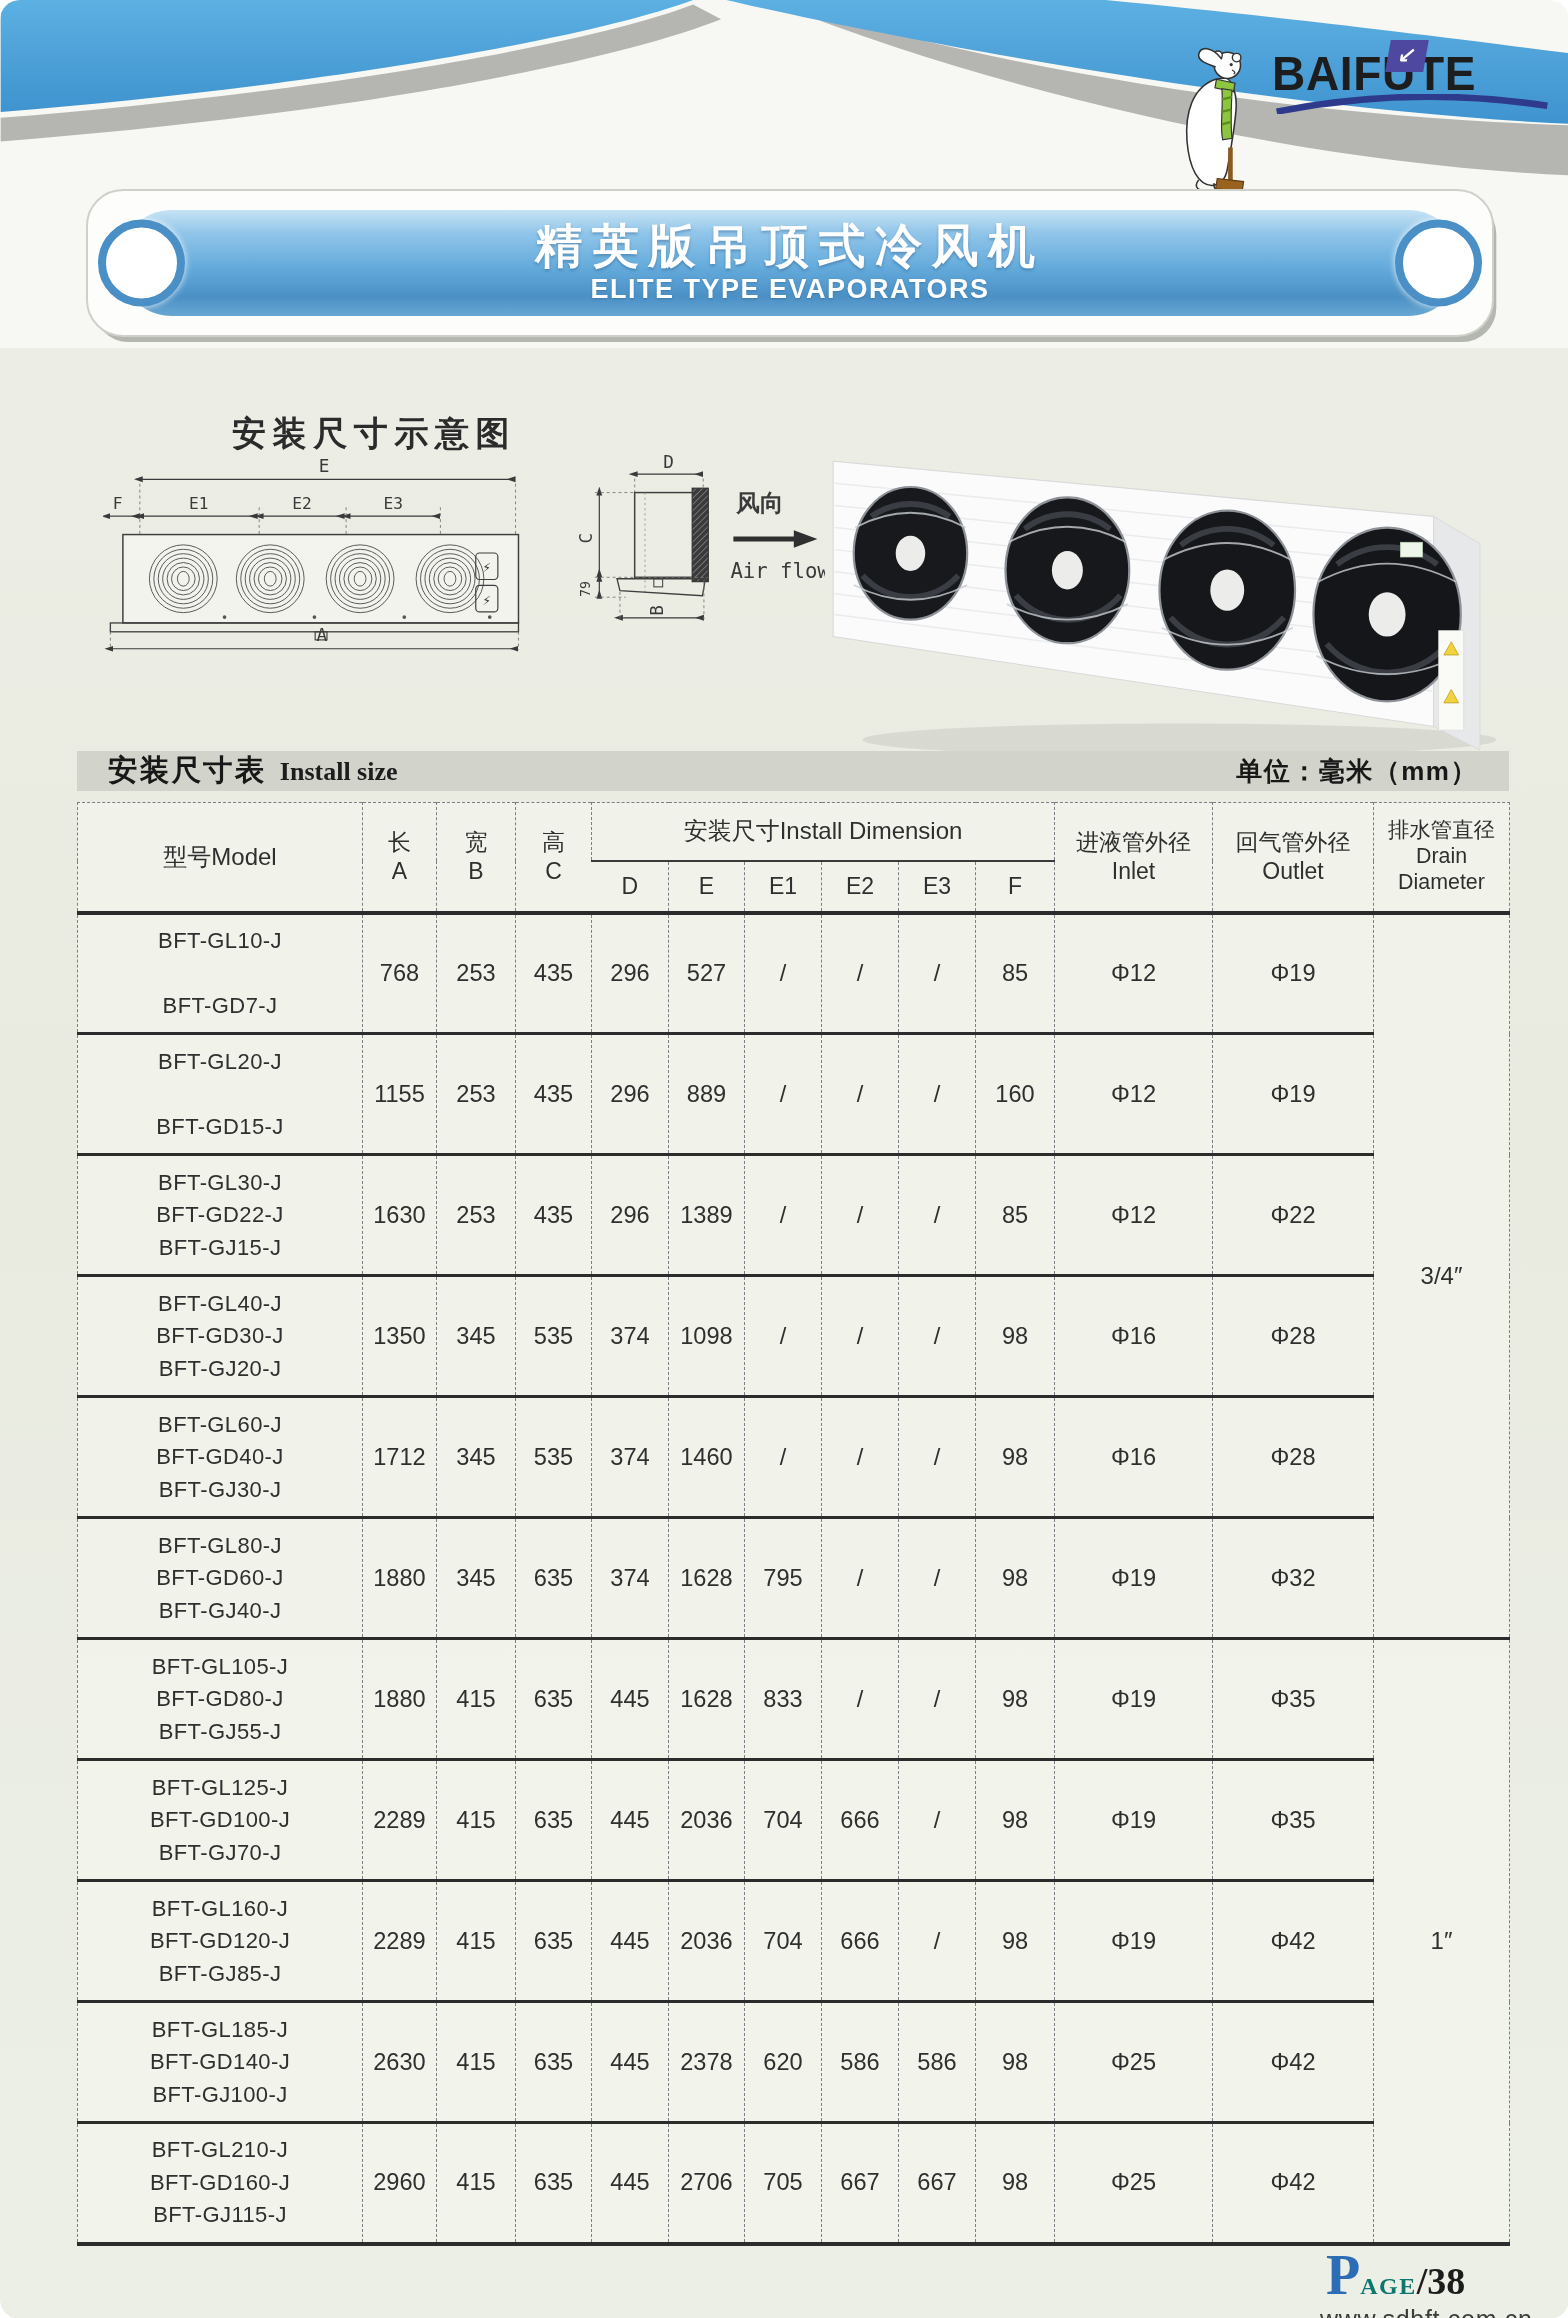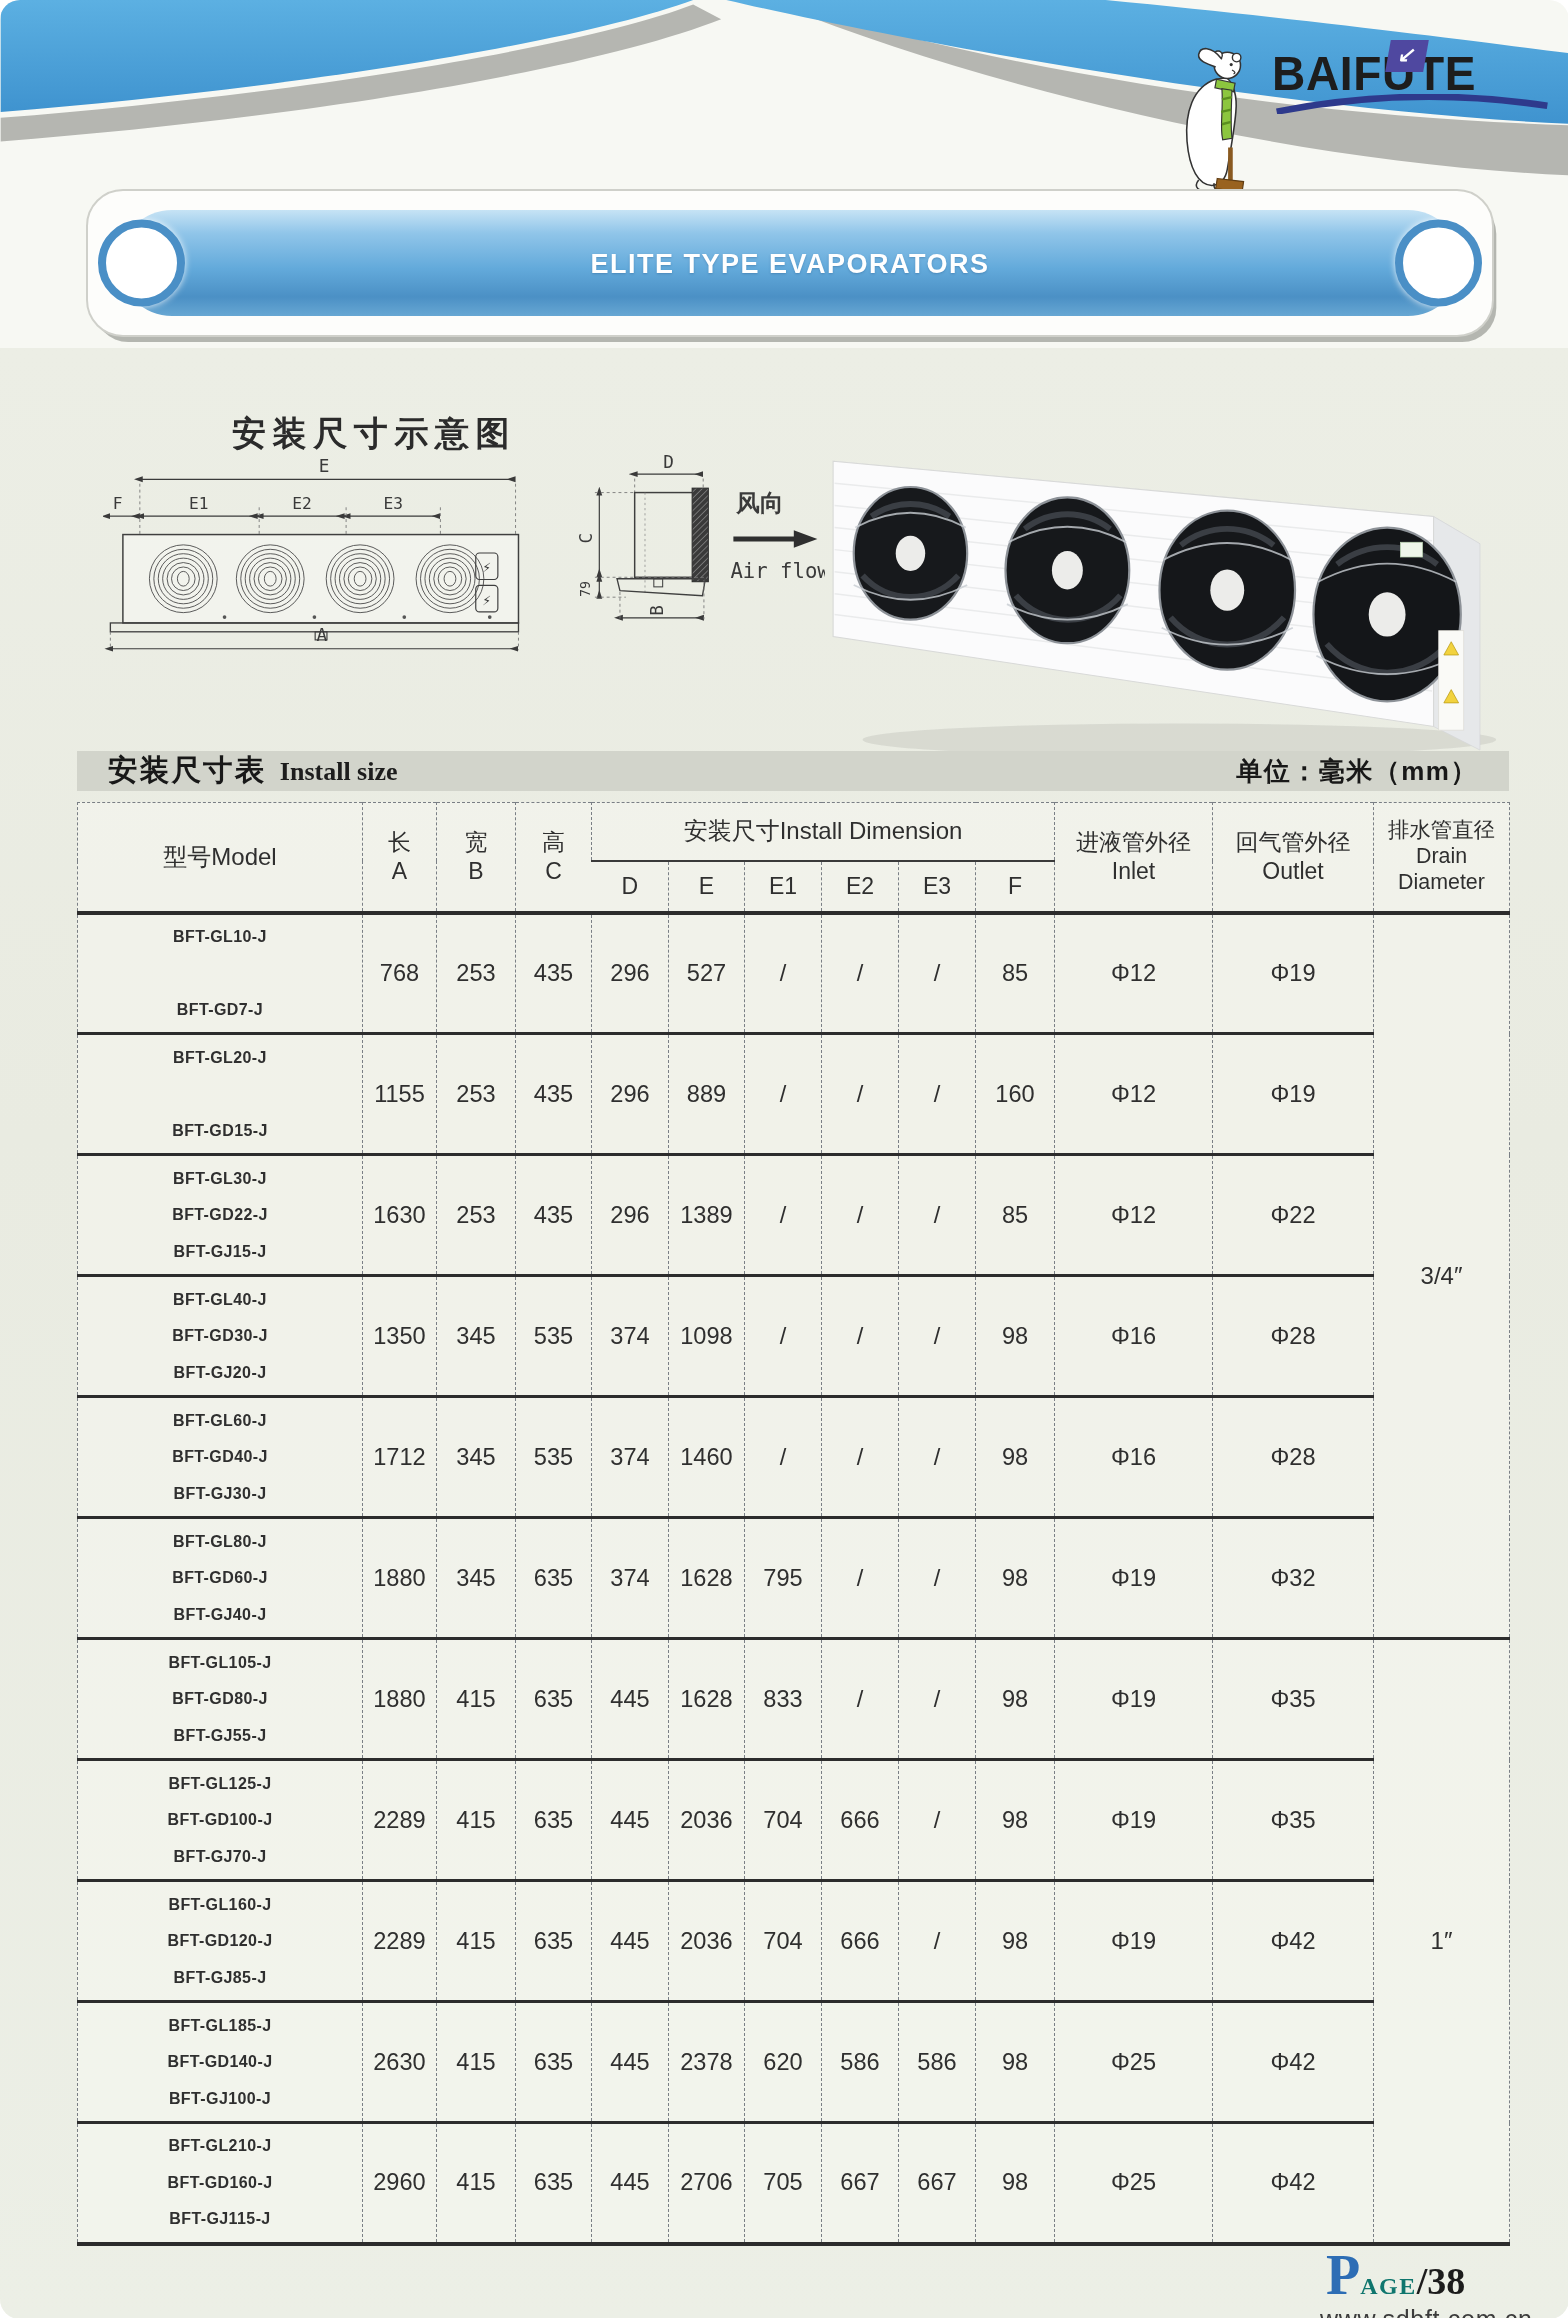--- a/index.html
+++ b/index.html
@@ -57,21 +57,21 @@
   tr.h1{height:58px;} tr.subhead{height:52px;} tbody tr{height:121px;}
   tr.h1 th.span2{border-bottom:4.4px solid #2c2c2c;font-size:24px;}
   tr.h1 th.install{border-bottom:2.2px solid #3a3a3a;font-size:24px;}
   tr.subhead th{border-bottom:4.4px solid #2c2c2c;font-size:23px;}
   .hdr-2line div{line-height:1.25;font-size:23px;}
   .hdr-3line div{line-height:1.2;font-size:21.4px;}
   tbody td{font-size:23.6px;}
   tbody tr.group-start td{border-top:3.7px solid #2c2c2c;}
   td.model-cell .models{display:flex;flex-direction:column;justify-content:space-between;
           align-items:center;height:91px;padding:0;}
-  td.model-cell .models div{font-size:16px;letter-spacing:0.4px;white-space:nowrap;font-weight:bold;}
+  td.model-cell .models div{font-size:22px;letter-spacing:0.4px;white-space:nowrap;}
   td.drain-cell{font-size:24px;}
   
   .footer-page{position:absolute;left:1326px;top:2243px;font-family:"Liberation Serif","DejaVu Serif",serif;white-space:nowrap;}
   .fp-p{font-size:56px;font-weight:700;color:#2d6db5;}
   .fp-age{font-size:24px;font-weight:700;color:#0f766e;letter-spacing:1.5px;}
   .fp-num{font-size:38px;font-weight:600;color:#1c1c1c;}
   .footer-site{position:absolute;left:1320px;top:2305px;font-size:25px;color:#3c3c3c;letter-spacing:0.7px;}
 </style>
 </head>
 <body>
@@ -116,20 +116,21 @@
         <path d="M6,24 Q190,-12 374,16" fill="none" stroke="#2e3a8c" stroke-width="9"></path>
       </svg>
     </div>
   </div>
 
   <div class="banner">
     <div class="banner-bar"></div>
     <div class="banner-circle left"></div>
     <div class="banner-circle right"></div>
     <div class="banner-inner">
+      <div class="banner-cn">精英版吊顶式冷风机</div>
       <div class="banner-en">ELITE TYPE EVAPORATORS</div>
     </div>
   </div>
 
   <div class="diagram-title">安装尺寸示意图</div>
 
   <svg class="dwg" style="left:103px;top:441px;" width="442" height="221" viewBox="0 0 600 300">
     <defs>
       <marker id="ar" markerWidth="12" markerHeight="10" refX="10" refY="5" orient="auto" markerUnits="userSpaceOnUse">
         <path d="M0,5 L12,1 L12,9 Z" fill="#3a3a3a"></path>

